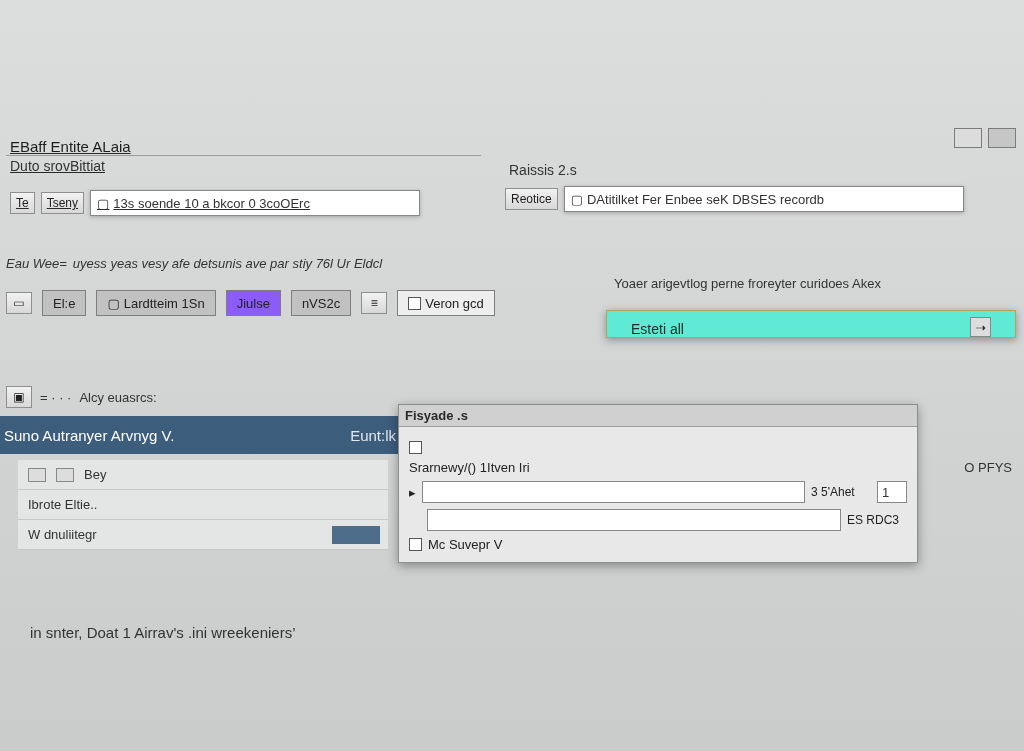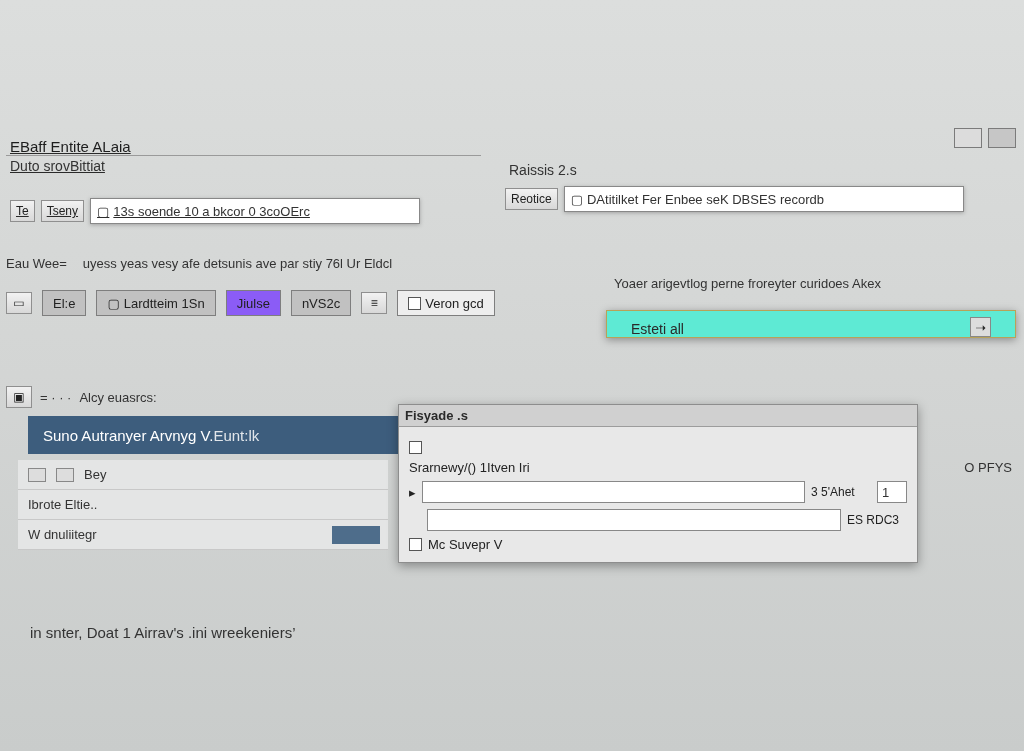--- a/index.html
+++ b/index.html
@@ -67,24 +67,23 @@
     font-size: 13px;
     color: #222;
   }
 
   
   .section-bar {
     position: absolute;
     left: 0; width: 400px; height: 38px;
     background: #3d5d7d;
     color: #fff;
-    display: flex; align-items: center; 
-    padding: 0 15px;
+    display: flex; align-items: center; justify-content: space-between;
+    padding: 0 4px;
     font-size: 15px;
-    margin-left: 28px;
   }
 
   
   .list {
     position: absolute; left: 18px; width: 370px;
   }
   .list-row {
     height: 30px;
     border-bottom: 1px solid #c8c8c8;
     display: flex; align-items: center; gap: 10px;
@@ -162,42 +161,42 @@
 <body>
 
 <div class="winbtns">
   <div class="winbtn"></div>
   <div class="winbtn primary"></div>
 </div>
 
 <div class="region" style="left:6px; top:136px; width:475px;text-decoration:underline;">
   <div class="heading">EBaff Entite ALaia</div>
   <div class="subheading">Duto srovBittiat</div>
-  <div class="row" style="margin-top:22px; padding-left:4px;">
+  <div class="row" style="margin-top:14px; padding-left:4px;">
     <span class="btn small">Te</span>
     <span class="btn small">Tseny</span>
     <span class="field" style="width:330px;">
       <span class="i-box" style="margin-right:4px;"></span>
       <span>13s soende 10 a bkcor 0 3coOErc</span>
     </span>
   </div>
 </div>
 
 <div class="region" style="left:505px; top:160px; width:500px;">
   <div class="subheading">Raissis 2.s</div>
   <div class="row" style="margin-top:6px;">
     <span class="btn small">Reotice</span>
     <span class="field" style="width:400px;">
       <span class="i-box" style="margin-right:4px;"></span>
       <span>DAtitilket Fer Enbee seK DBSES recordb</span>
     </span>
   </div>
 </div>
 
-<div class="region row" style="left:6px; top:256px; width:700px; gap:16px;">
+<div class="region row" style="left:6px; top:256px; width:700px; gap:6px;font-style:italic;">
   <span class="hint">Eau Wee=</span>
   <span class="hint">uyess yeas vesy afe detsunis ave par stiy 76l Ur Eldcl</span>
 </div>
 <div class="region hint" style="left:614px; top:276px;">Yoaer arigevtlog perne froreyter curidoes Akex</div>
 
 <div class="region row" style="left:6px; top:290px; gap:10px;">
   <span class="btn small icon-only">
       <span class="i-doc"></span>
     </span>
   <span class="chip">El:e</span>

